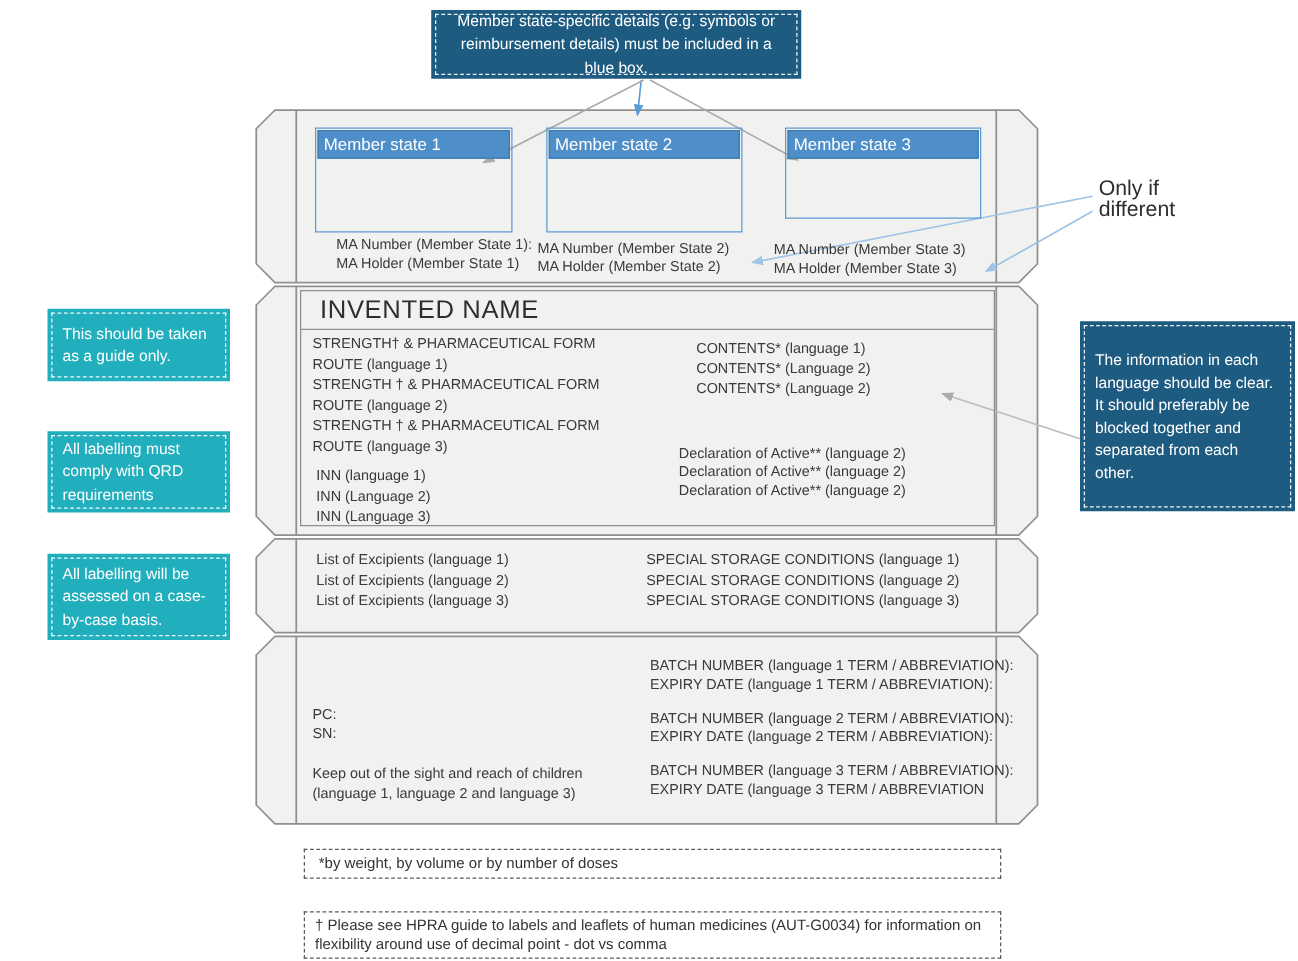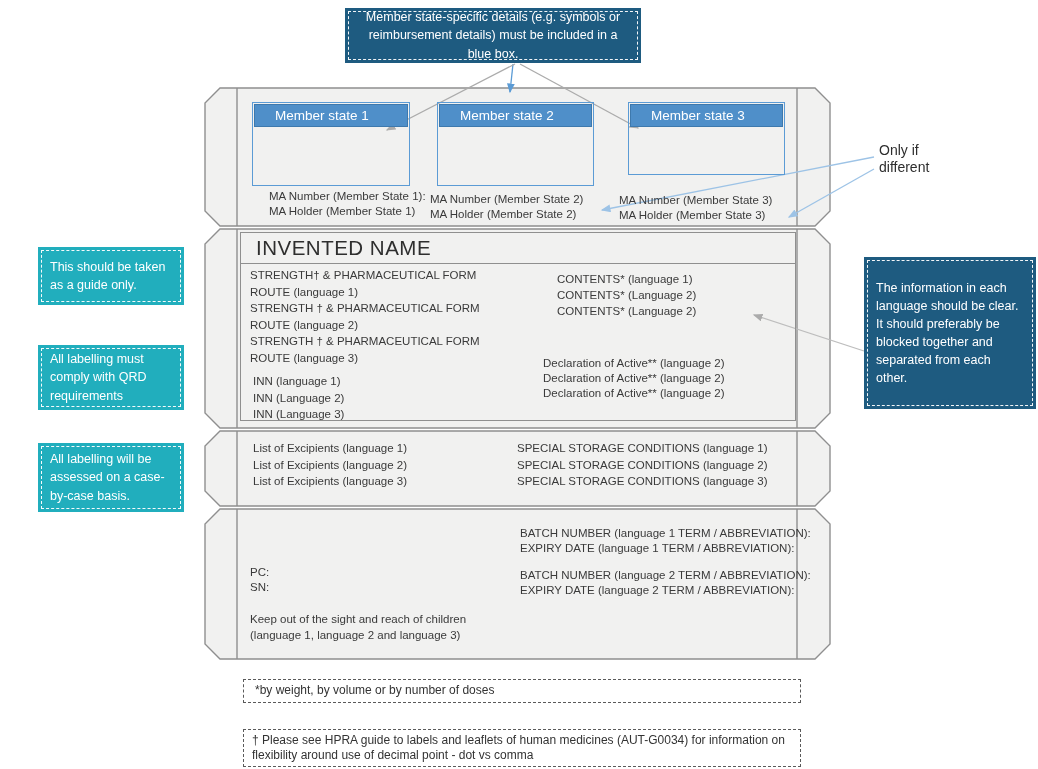--- a/index.html
+++ b/index.html
@@ -19,30 +19,30 @@
                   color:#fff;display:flex;align-items:center;}
   .callout.dark{background:var(--dark_blue);}
   .callout.teal{background:var(--teal);}
   .callout.center .inner{justify-content:center;text-align:center;}
   .callout .inner .txt{padding:2px 8px;}
 
   
   .ms-box{box-sizing:border-box;border:1.5px solid var(--box_border_blue);background:transparent;}
   .ms-head{box-sizing:border-box;margin:1px;height:23px;background:var(--header_blue);
            border:1px solid var(--header_blue_border);color:#fff;font-size:13.5px;
-           line-height:21px;padding-left:20px;}
+           line-height:21px;padding-left:4px;}
 
   
   .inner-box{box-sizing:border-box;border:1px solid var(--outline_gray);}
   .inv-head{box-sizing:border-box;height:31px;border-bottom:1px solid var(--outline_gray);
             font-size:20.5px;color:#2e2e2e;line-height:30px;padding-left:15px;letter-spacing:.5px;}
 
   .txtblock{font-size:11.5px;line-height:16.5px;white-space:nowrap;}
   .txtblock.tight{line-height:15px;}
-  .small-note{font-size:14px;color:#2e2e2e;line-height:17px;}
+  .small-note{font-size:17px;color:#2e2e2e;line-height:17px;}
 
   
   .footnote{box-sizing:border-box;border:1.5px dashed #5a5a5a;background:#fff;
             font-size:12px;color:#333;padding:3px 8px;line-height:15px;}
   .cl-note{font-size:12.5px;line-height:1.45;}
 </style>
 </head>
 <body>
 
 <div class="stage">
@@ -198,17 +198,21 @@
     <div>(language 1, language 2 and language 3)</div>
   </div>
   <div class="txtblock tight abs" style="left:520px;top:526px;">
     <div>BATCH NUMBER (language 1 TERM / ABBREVIATION):</div>
     <div>EXPIRY DATE (language 1 TERM / ABBREVIATION):</div>
   </div>
   <div class="txtblock tight abs" style="left:520px;top:568px;">
     <div>BATCH NUMBER (language 2 TERM / ABBREVIATION):</div>
     <div>EXPIRY DATE (language 2 TERM / ABBREVIATION):</div>
   </div>
+  <div class="txtblock tight abs" style="left:520px;top:610px;">
+    <div>BATCH NUMBER (language 3 TERM / ABBREVIATION):</div>
+    <div>EXPIRY DATE (language 3 TERM / ABBREVIATION</div>
+  </div>
 
   <div class="footnote abs" style="left:243px;top:679px;width:558px;min-height:24px;padding-left:11px;">*by weight, by volume or by number of doses</div>
   <div class="footnote abs" style="left:243px;top:729px;width:558px;min-height:37px;">† Please see HPRA guide to labels and leaflets of human medicines (AUT-G0034) for information on flexibility around use of decimal point - dot vs comma</div>
 
 </div>
 
 </body></html>

